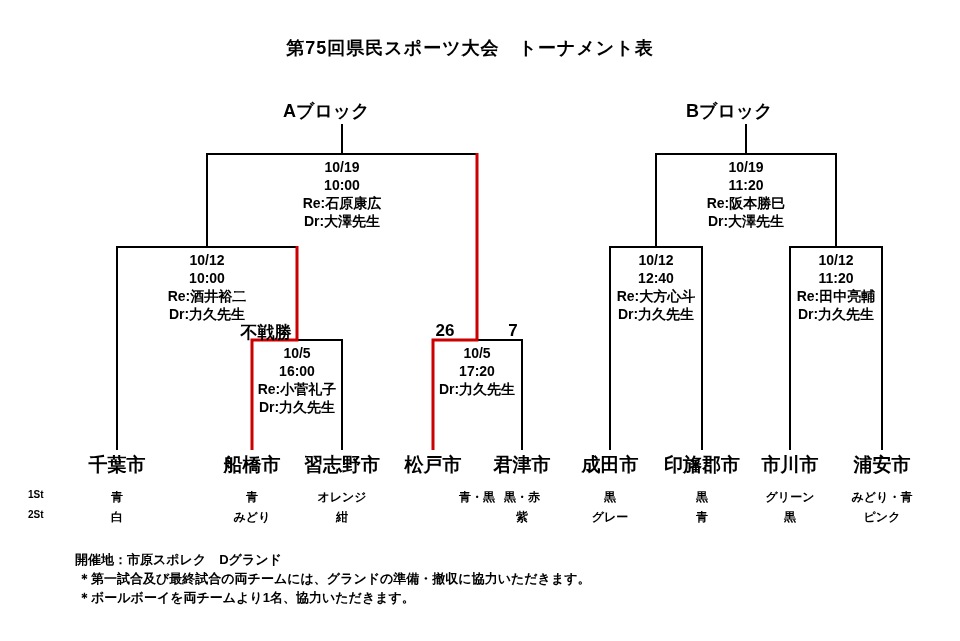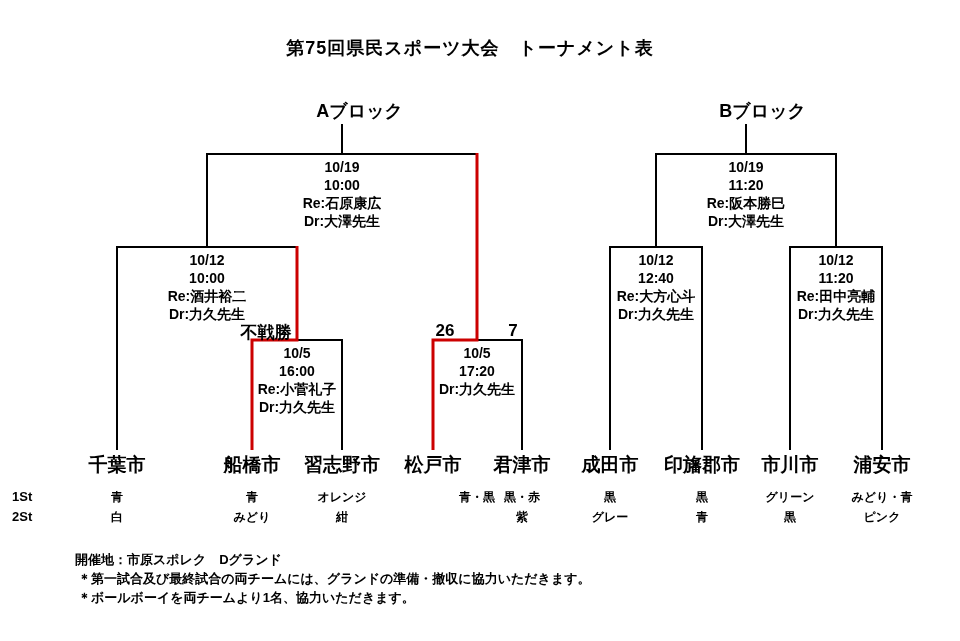--- a/index.html
+++ b/index.html
@@ -4,28 +4,28 @@
 <style>
   html,body{margin:0;padding:0;background:#ffffff;}
   .page{
     position:relative;width:960px;height:641px;background:#ffffff;overflow:hidden;
     font-family:"Liberation Sans","DejaVu Sans",sans-serif;
     font-weight:bold;color:#000;
   }
   .page svg{position:absolute;left:0;top:0;}
   .abs{position:absolute;}
   .title{left:0;top:36px;width:940px;text-align:center;font-size:18px;letter-spacing:1px;}
-  .block-label{top:99px;width:120px;text-align:right;font-size:18px;}
+  .block-label{top:99px;width:120px;text-align:left;font-size:18px;}
   .match{width:140px;text-align:center;font-size:14px;line-height:18px;white-space:nowrap;}
   .annot{font-size:17px;text-align:center;}
   .team{top:452px;width:124px;text-align:center;font-size:19px;white-space:nowrap;}
   .ucolor{width:124px;text-align:center;font-size:12px;white-space:nowrap;}
   .u1{top:489px;}
   .u2{top:509px;}
-  .stlabel{left:12px;font-size:13px;text-align:center;}
+  .stlabel{left:28px;font-size:10px;text-align:center;}
   .note{font-size:13px;white-space:nowrap;}
 </style>
 </head>
 <body>
 
 <div class="page">
 
   <svg width="960" height="641" viewBox="0 0 960 641">
 
     <line x1="342" y1="124" x2="342" y2="155" stroke-width="2" stroke="#000000"></line>

